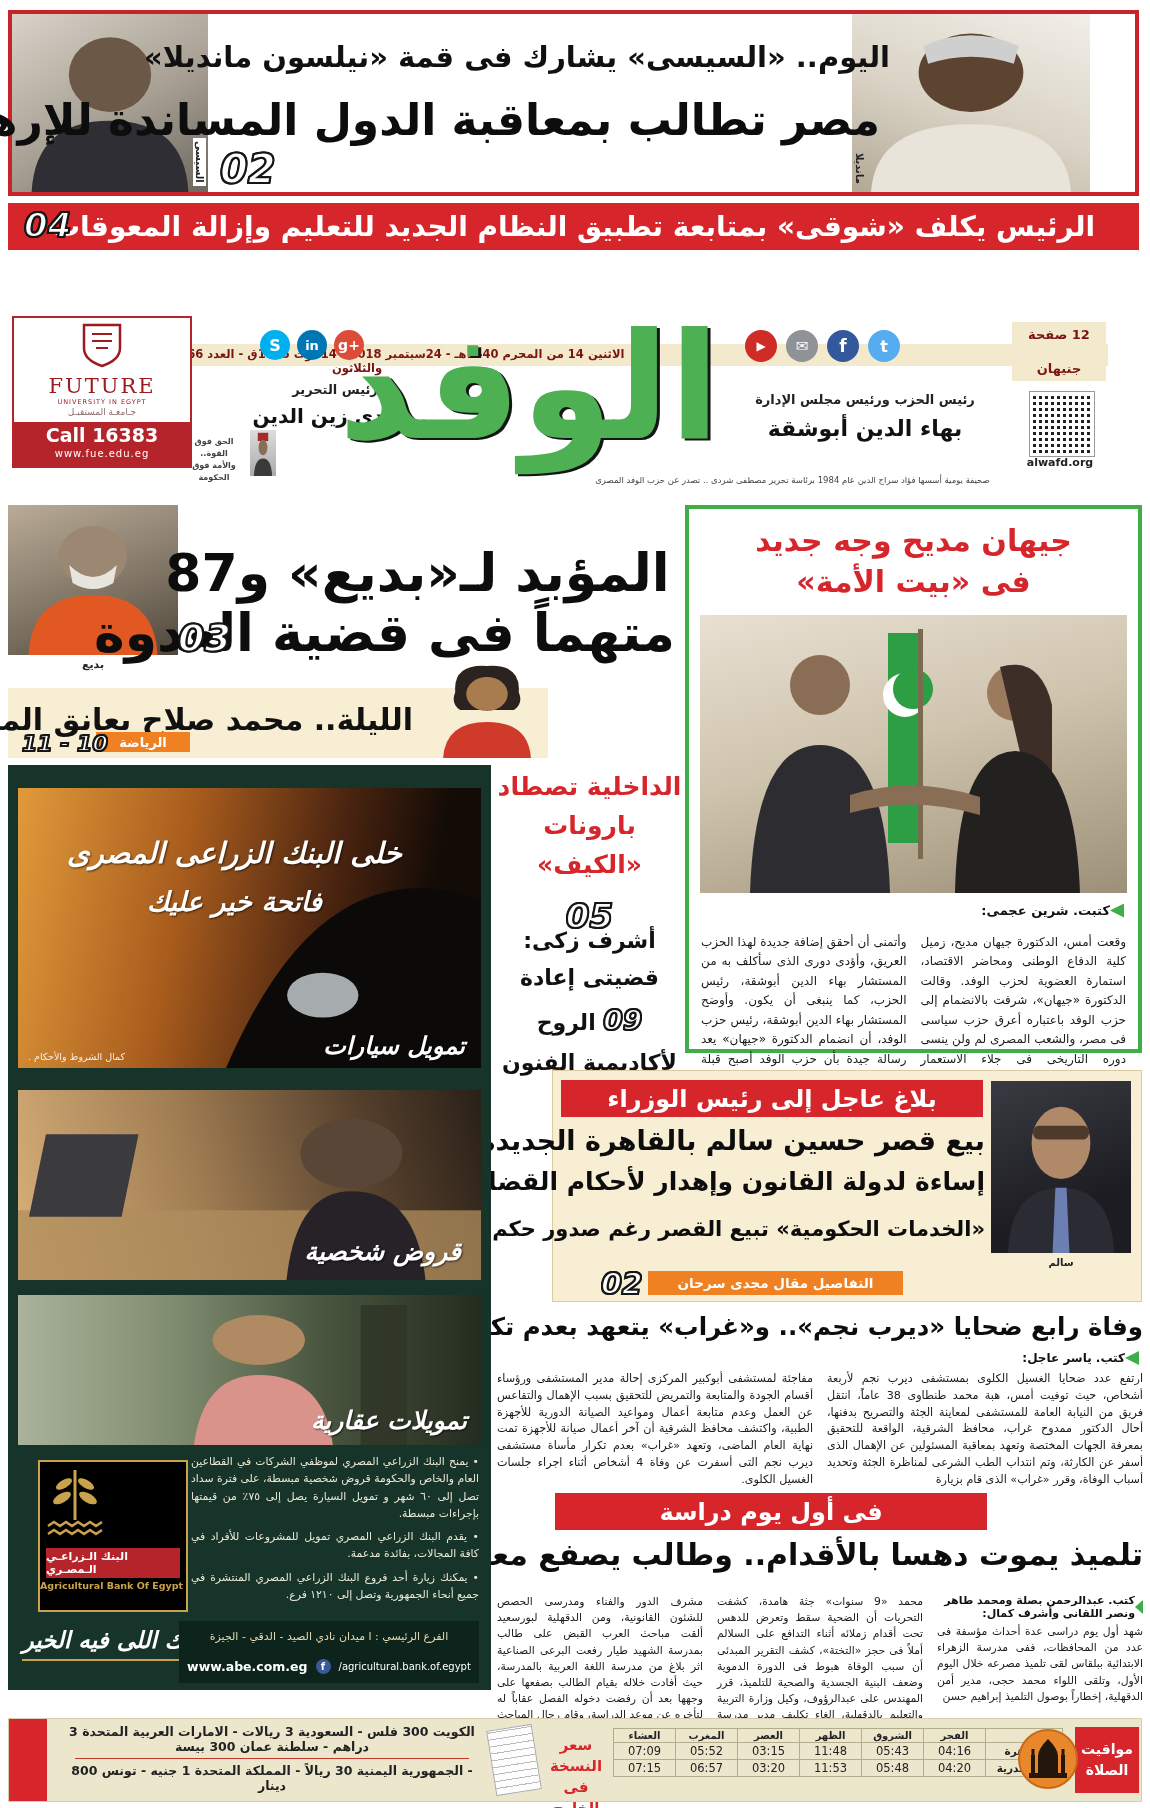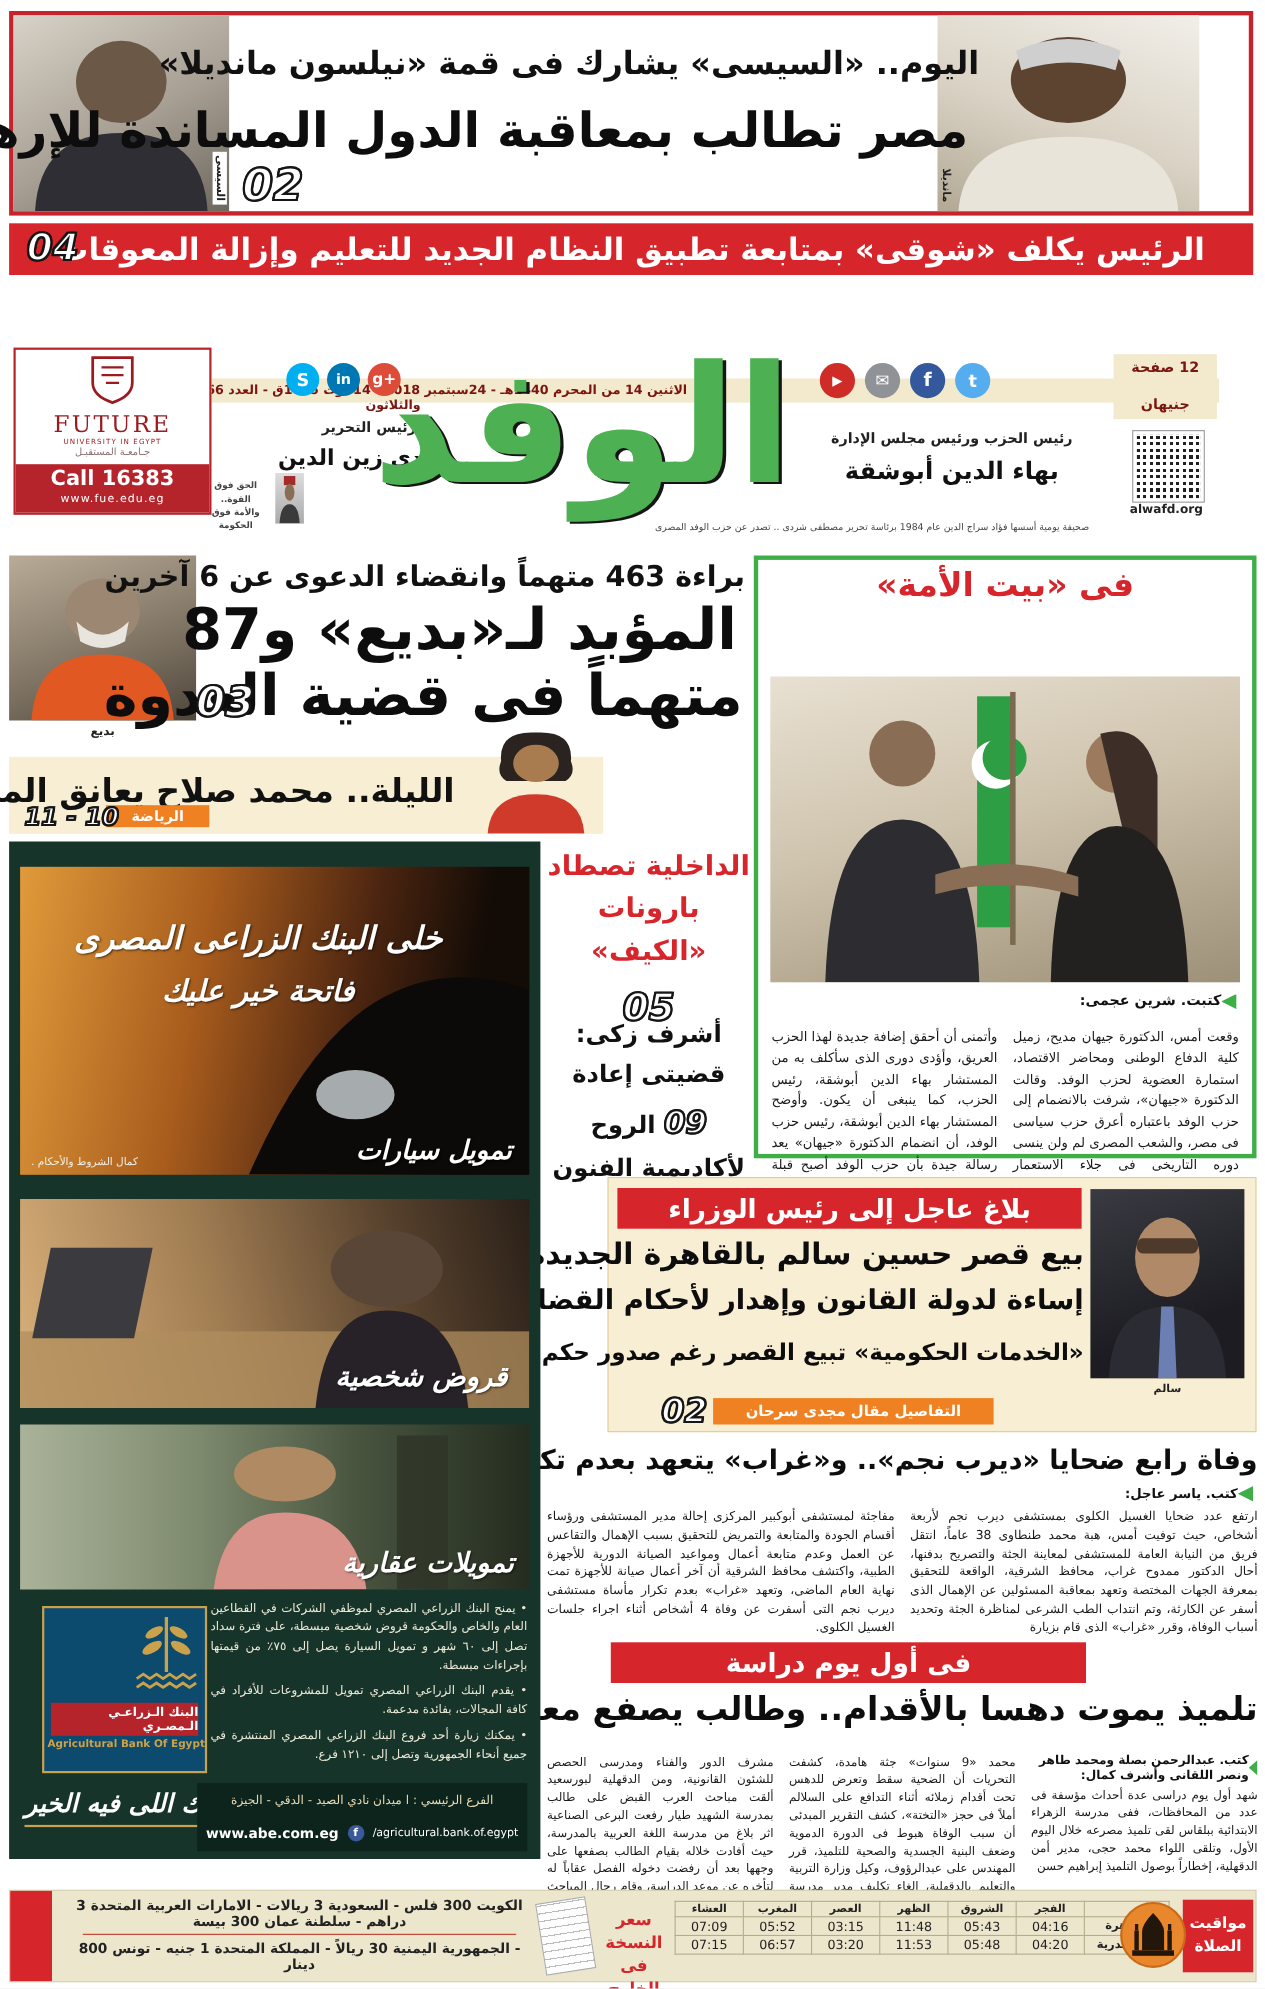--- a/index.html
+++ b/index.html
@@ -78,21 +78,21 @@
   #schoolbanner{left:555px;top:1493px;width:432px;height:37px;background:#d6262c;color:#fff;font-size:24px;font-weight:bold;
                 display:flex;align-items:center;justify-content:center;}
   #schoolhead{left:497px;top:1537px;width:646px;text-align:center;font-size:30px;font-weight:bold;color:#0d0d0d;white-space:nowrap;}
   
   #bankad{left:8px;top:765px;width:483px;height:925px;background:#16342a;}
   .bpanel{position:absolute;left:10px;right:10px;overflow:hidden;}
   #bp1{top:23px;height:280px;background:linear-gradient(100deg,#e09a3a,#a85c1d 35%,#4a2410 65%,#120b06 85%);}
   #bp2{top:325px;height:190px;background:linear-gradient(75deg,#d8b07a,#a07c52 40%,#55402c 75%,#2a2018);}
   #bp3{top:530px;height:150px;background:linear-gradient(90deg,#aab39a,#7e8a6e 35%,#4a5640 65%,#242c1f);}
   .bscript{color:#fff;font-weight:bold;font-style:italic;text-shadow:1px 1px 2px rgba(0,0,0,.6);}
-  #banklogo{position:absolute;left:30px;top:695px;width:150px;height:152px;background:#0c4a6e;border:2px solid #caa24c;box-sizing:border-box;text-align:right;}
+  #banklogo{position:absolute;left:30px;top:695px;width:150px;height:152px;background:#000000;border:2px solid #caa24c;box-sizing:border-box;text-align:left;}
   #banklogo .red{background:#b5242b;color:#fff;font-size:11px;font-weight:bold;margin:4px 6px 2px 6px;padding:2px 0;}
   #banklogo .eng{color:#caa24c;font-size:9.5px;font-weight:bold;direction:ltr;}
   #bankslogan{position:absolute;left:14px;top:862px;width:190px;text-align:center;color:#fff;font-size:23px;font-weight:bold;font-style:italic;border-bottom:2px solid #caa24c;padding-bottom:6px;}
   #bankbullets{position:absolute;right:12px;top:688px;width:288px;color:#ece7d4;font-size:10.8px;line-height:1.6;text-align:justify;}
   #bankfooter{position:absolute;right:12px;top:856px;width:300px;height:62px;background:#0d241c;color:#e6dab2;
               display:flex;flex-direction:column;justify-content:center;align-items:center;gap:16px;}
   #bankfooter .w{color:#fff;font-size:12.5px;font-weight:bold;direction:ltr;display:flex;align-items:center;gap:8px;}
   
   #bottomstrip{left:8px;top:1718px;width:1134px;height:84px;background:#ece6cd;border:1px solid #d8cfae;box-sizing:border-box;}
   #bs-red{position:absolute;left:0;top:0;width:38px;height:82px;background:#d6262c;}
@@ -198,39 +198,39 @@
   <div id="site" class="abs">alwafd.org</div>
 
   <div class="photo" id="badiephoto">
     <svg class="sil" viewBox="0 0 100 100" preserveAspectRatio="none">
         <circle cx="50" cy="34" r="20" fill="#9c8872"></circle>
         <path d="M36 40 Q50 56 64 40 L62 52 Q50 60 38 52 Z" fill="#e8e5df"></path>
         <path d="M12 100 Q14 60 50 60 Q86 60 88 100 Z" fill="#e25822"></path>
       </svg>
   </div>
   <div id="badiecap" class="abs">بديع</div>
-  <div id="badiekicker" class="abs">براءة 463 متهماً وانقضاء الدعوى عن 6 آخرين</div>
   <div id="badieh1" class="abs">المؤبد لـ«بديع» و87</div>
   <div id="badieh2" class="abs">متهماً فى قضية العدوة</div>
   <div class="abs onum" style="left:178px;top:616px;font-size:38px;">03</div>
 
   <div id="salahstrip" class="abs">
     <div class="photo" id="salahphoto" style="background:transparent;">
       <svg class="sil" viewBox="0 0 100 100" preserveAspectRatio="none">
           <path d="M24 34 Q22 6 50 8 Q78 6 76 34 Q80 46 72 52 L28 52 Q20 46 24 34 Z" fill="#2a2320"></path>
           <circle cx="50" cy="36" r="17" fill="#a97c50"></circle>
           <path d="M14 100 Q16 64 50 64 Q84 64 86 100 Z" fill="#d03a2b"></path>
         </svg>
     </div>
     <div id="salahhead">الليلة.. محمد صلاح يعانق المجد</div>
     <div id="sporttag">الرياضة</div>
     <span class="abs onum" style="left:14px;bottom:2px;font-size:22px;">10 - 11</span>
   </div>
 
   <div id="jihanbox" class="abs">
+    <div class="h" style="margin-top:14px;">جيهان مديح وجه جديد</div>
     <div class="h" style="margin-top:6px;">فى «بيت الأمة»</div>
     <div id="jihanphoto">
       <svg style="position:absolute;left:0;top:0;width:100%;height:100%;" viewBox="0 0 427 278" preserveAspectRatio="none">
         <rect x="188" y="18" width="34" height="210" fill="#2e9e44"></rect>
         <circle cx="205" cy="80" r="22" fill="#fff"></circle>
           <circle cx="213" cy="74" r="20" fill="#2e9e44"></circle>
         <rect x="218" y="14" width="5" height="230" fill="#7a6a4f"></rect>
         <circle cx="120" cy="70" r="30" fill="#8a6d55"></circle>
           <path d="M50 278 Q55 130 120 130 Q185 130 190 278 Z" fill="#2c2c31"></path>
         <circle cx="315" cy="78" r="28" fill="#9c7a5d"></circle>

